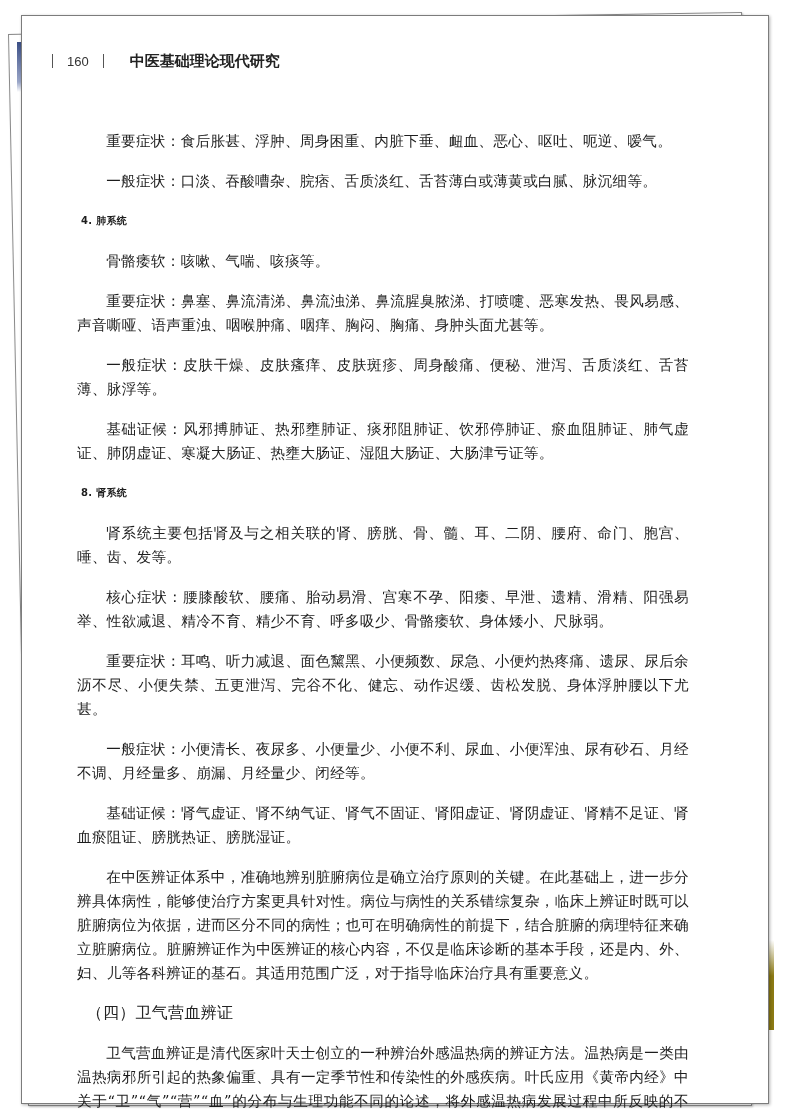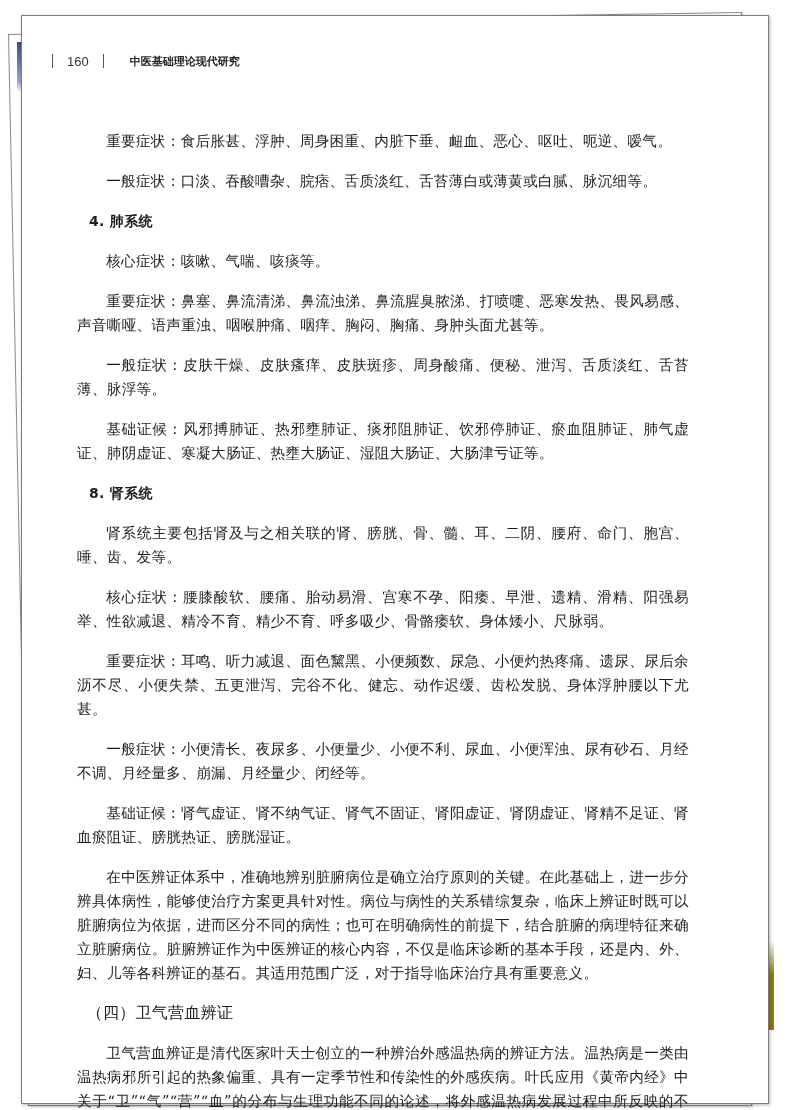--- a/index.html
+++ b/index.html
@@ -74,21 +74,21 @@
       background: #555555;
     }
     .rh-page {
       margin: 0 14px 0 14px;
       font-size: 13px;
       color: #333333;
     }
     .rh-title {
       margin-left: 26px;
       font-weight: bold;
-      font-size: 11px;
+      font-size: 15px;
       color: #222222;
     }
     .body-text {
       position: absolute;
       left: 61px;
       top: 113px;
       width: 644px;
       font-family: "DejaVu Serif", "Liberation Serif", serif;
       font-size: 14.6px;
       line-height: 24px;
@@ -96,21 +96,21 @@
       text-align: justify;
       letter-spacing: 0.3px;
     }
     .body-text p {
       margin: 16px;
       text-indent: 2em;
     }
     .body-text h3 {
       margin: 0;
       padding-left: 2em;
-      font-size: 14px;
+      font-size: 10px;
       font-weight: bold;
       line-height: 24px;
       font-family: "DejaVu Sans", "Liberation Sans", sans-serif;
     }
     .body-text h4 {
       margin: 2px 0;
       padding-left: 1.6em;
       font-size: 16px;
       font-weight: normal;
       line-height: 24px;
@@ -137,21 +137,21 @@
       <span class="rh-bar"></span>
       <span class="rh-title">中医基础理论现代研究</span>
     </div>
   </div>
 
   <div class="body-text">
     <p>重要症状：食后胀甚、浮肿、周身困重、内脏下垂、衄血、恶心、呕吐、呃逆、嗳气。</p>
     <p>一般症状：口淡、吞酸嘈杂、脘痞、舌质淡红、舌苔薄白或薄黄或白腻、脉沉细等。</p>
 
     <h3>4. 肺系统</h3>
-    <p>核心症状：咳嗽、气喘、咳痰等。</p>
+    <p>骨骼痿软：咳嗽、气喘、咳痰等。</p>
     <p>重要症状：鼻塞、鼻流清涕、鼻流浊涕、鼻流腥臭脓涕、打喷嚏、恶寒发热、畏风易感、声音嘶哑、语声重浊、咽喉肿痛、咽痒、胸闷、胸痛、身肿头面尤甚等。</p>
     <p>一般症状：皮肤干燥、皮肤瘙痒、皮肤斑疹、周身酸痛、便秘、泄泻、舌质淡红、舌苔薄、脉浮等。</p>
     <p>基础证候：风邪搏肺证、热邪壅肺证、痰邪阻肺证、饮邪停肺证、瘀血阻肺证、肺气虚证、肺阴虚证、寒凝大肠证、热壅大肠证、湿阻大肠证、大肠津亏证等。</p>
 
     <h3>8. 肾系统</h3>
     <p>肾系统主要包括肾及与之相关联的肾、膀胱、骨、髓、耳、二阴、腰府、命门、胞宫、唾、齿、发等。</p>
     <p>核心症状：腰膝酸软、腰痛、胎动易滑、宫寒不孕、阳痿、早泄、遗精、滑精、阳强易举、性欲减退、精冷不育、精少不育、呼多吸少、骨骼痿软、身体矮小、尺脉弱。</p>
     <p>重要症状：耳鸣、听力减退、面色黧黑、小便频数、尿急、小便灼热疼痛、遗尿、尿后余沥不尽、小便失禁、五更泄泻、完谷不化、健忘、动作迟缓、齿松发脱、身体浮肿腰以下尤甚。</p>
     <p>一般症状：小便清长、夜尿多、小便量少、小便不利、尿血、小便浑浊、尿有砂石、月经不调、月经量多、崩漏、月经量少、闭经等。</p>
     <p>基础证候：肾气虚证、肾不纳气证、肾气不固证、肾阳虚证、肾阴虚证、肾精不足证、肾血瘀阻证、膀胱热证、膀胱湿证。</p>

